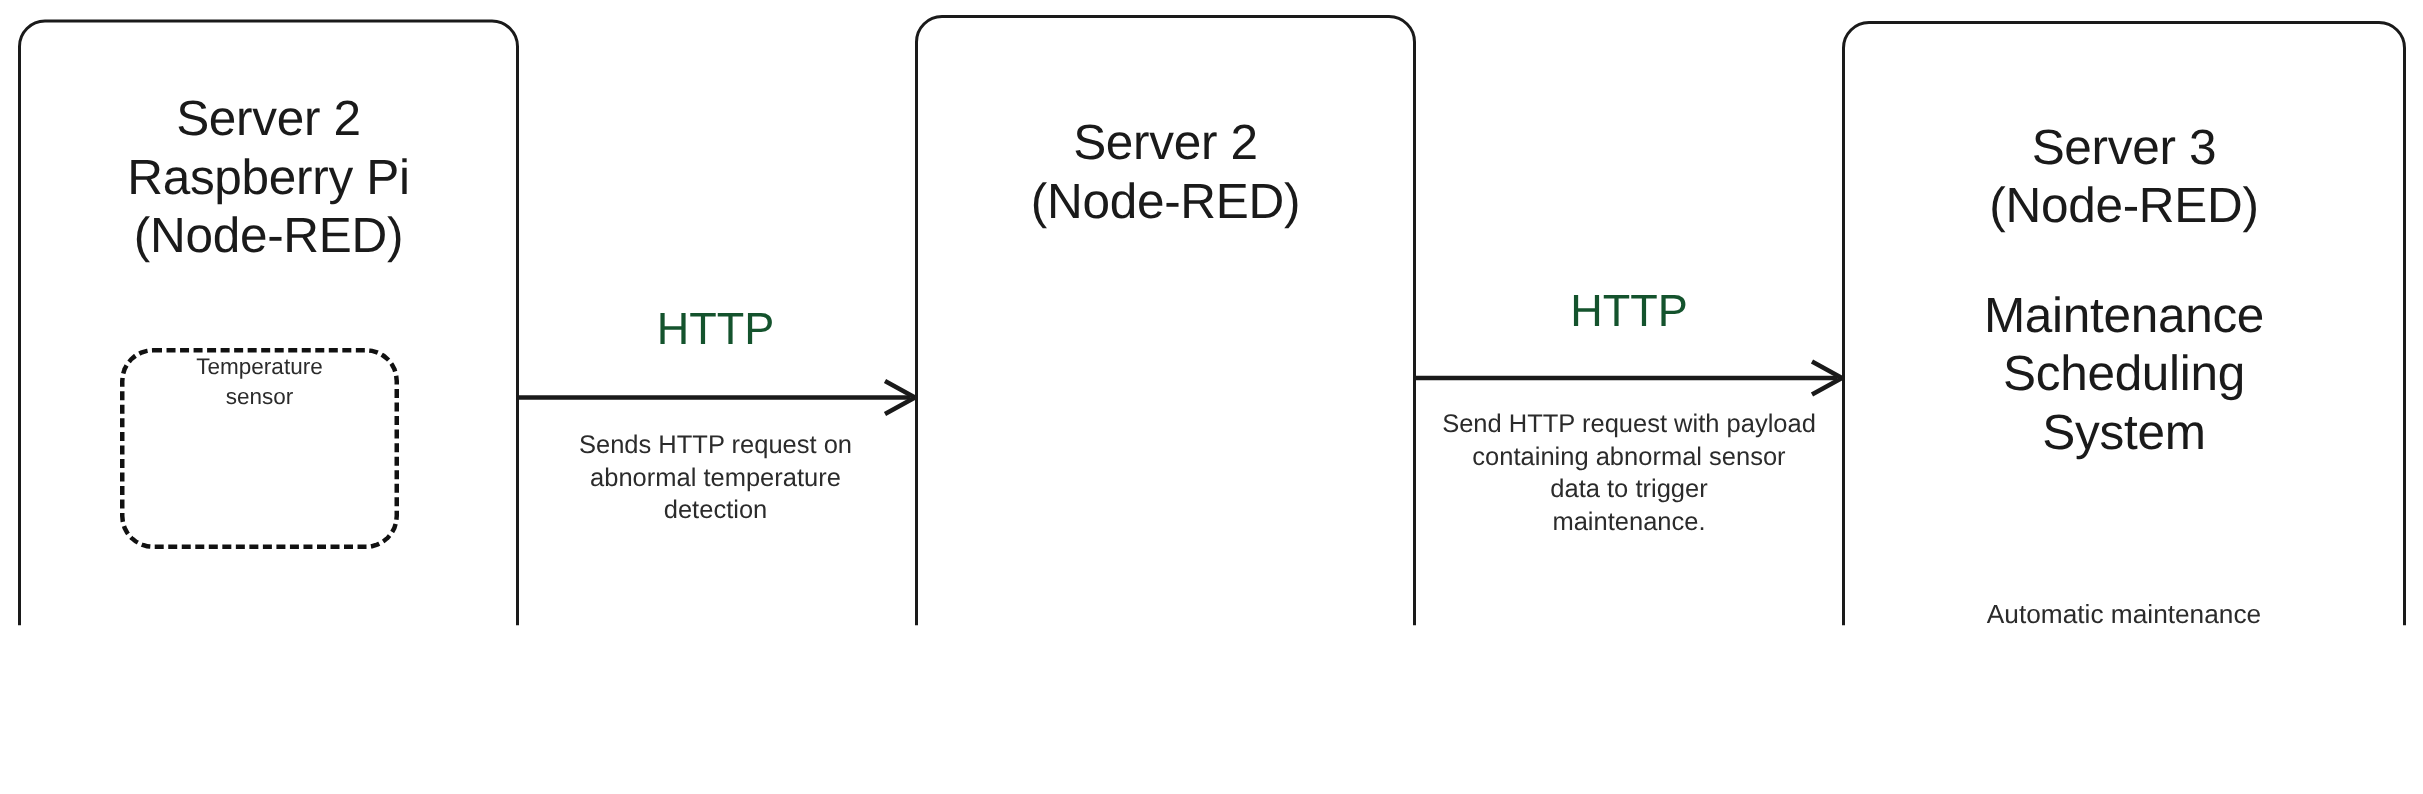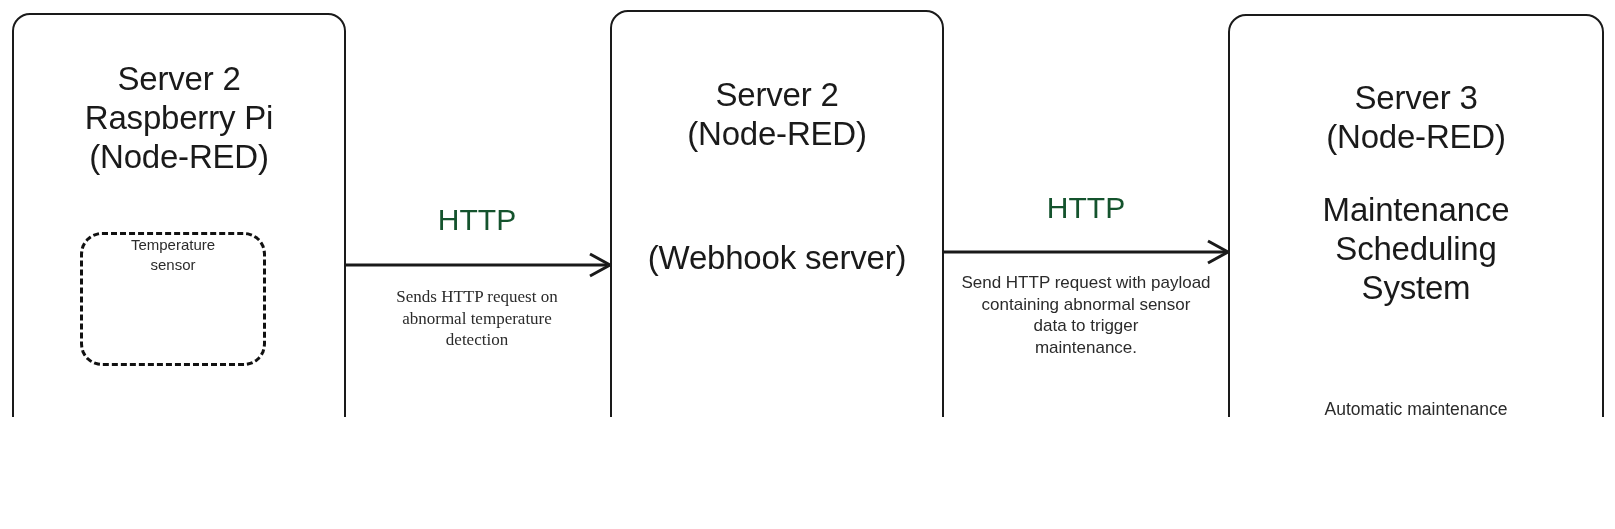--- a/index.html
+++ b/index.html
@@ -121,36 +121,35 @@
 (Node-RED)</div>
     <div class="sensor-box" style="left:66px; top:217px; width:186px; height:134px;">
       <div class="sensor-label">Temperature
 sensor</div>
     </div>
   </div>
 
   <div class="node-box" style="left:610px; top:10px; width:334px; height:503px;">
     <div class="node-title" style="top:63px;">Server 2
 (Node-RED)</div>
-    <div class="node-sub" style="top:226px;">(Webhook server)</div>
   </div>
 
   <div class="node-box" style="left:1228px; top:14px; width:376px; height:501px;">
     <div class="node-title" style="top:62px;">Server 3
 (Node-RED)</div>
     <div class="node-sub" style="top:174px;">Maintenance
 Scheduling
 System</div>
     <div class="node-note" style="top:382px;">Automatic maintenance
 scheduling based
 on events.</div>
   </div>
 
   <div class="edge-label-main" style="left:346px; top:203px; width:262px;">HTTP</div>
-  <div class="edge-label-note" style="left:346px; top:286px; width:262px;font-family:Liberation Serif, serif;">Sends HTTP request on
+  <div class="edge-label-note" style="left:346px; top:286px; width:262px;">Sends HTTP request on
 abnormal temperature
 detection</div>
 
   <div class="edge-label-main" style="left:944px; top:191px; width:284px;">HTTP</div>
   <div class="edge-label-note" style="left:929px; top:272px; width:314px;">Send HTTP request with payload
 containing abnormal sensor
 data to trigger
 maintenance.</div>
 
 </div>

